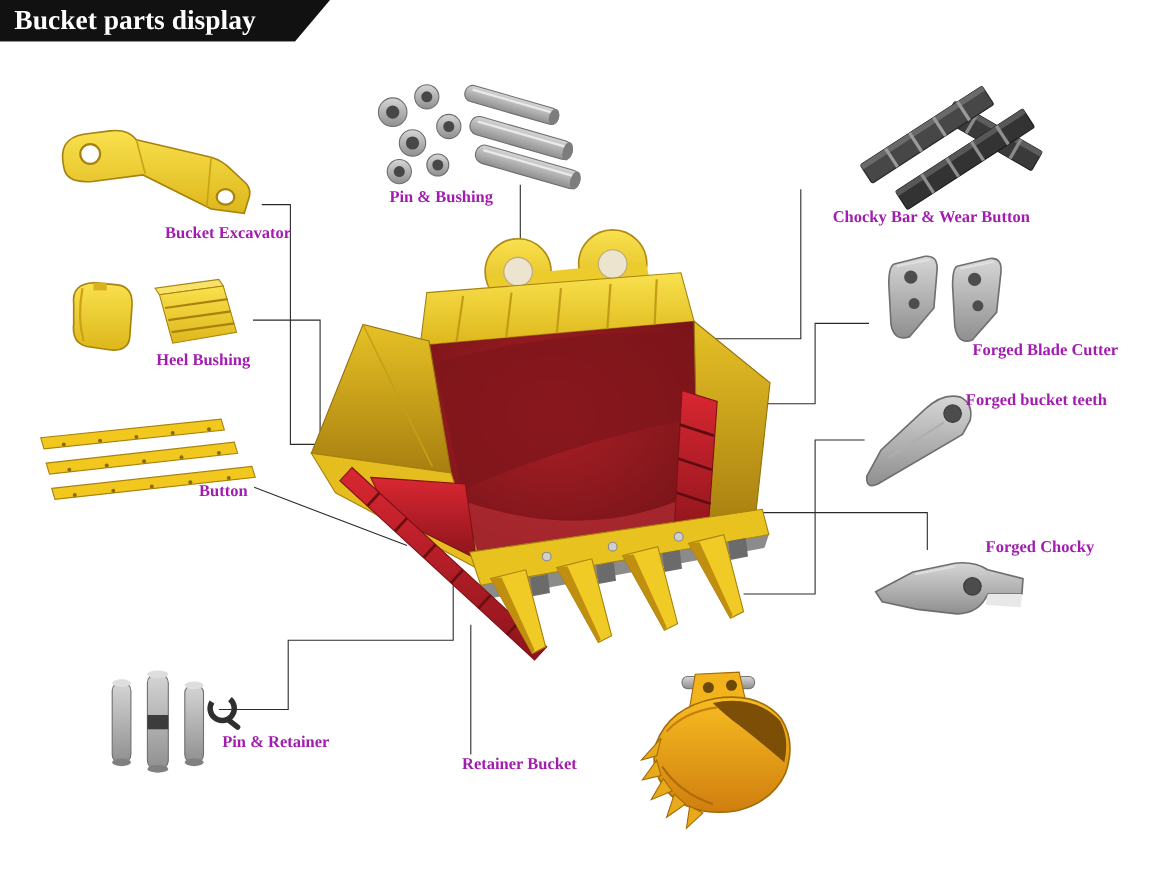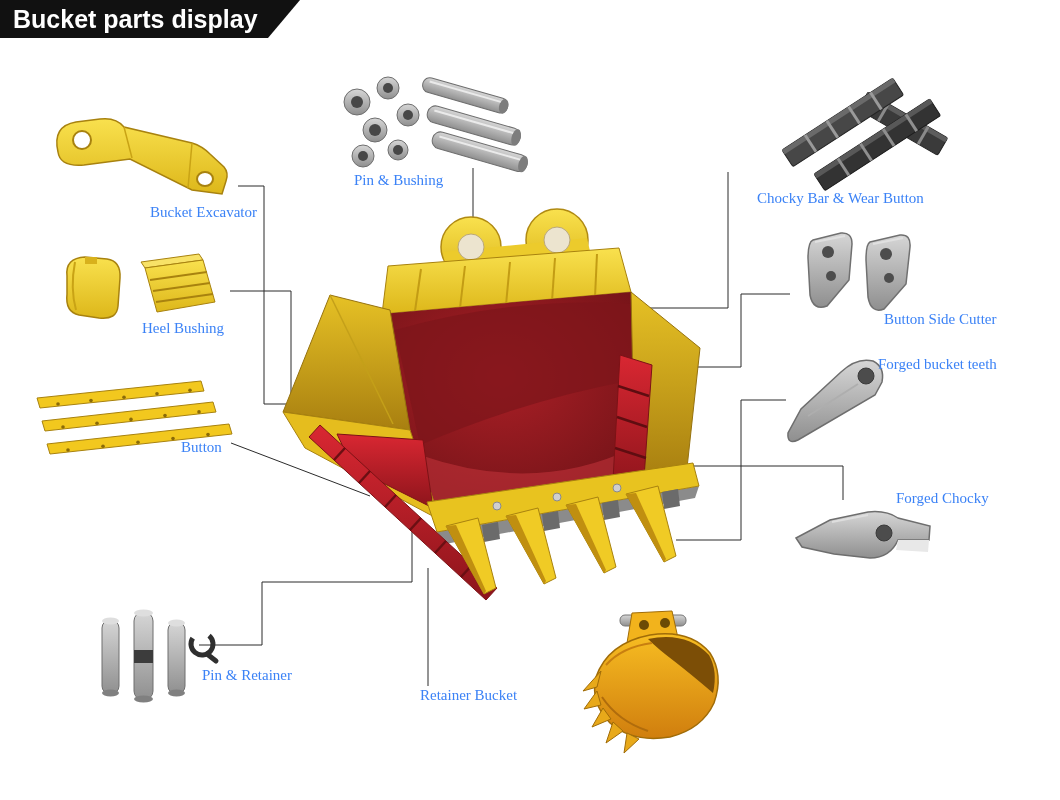--- a/index.html
+++ b/index.html
@@ -1,23 +1,23 @@
 <!DOCTYPE html>
 <html><head>
 <meta charset="utf-8">
 <style>
   html,body{margin:0;padding:0;background:#ffffff;}
   .canvas{position:relative;width:1060px;height:800px;background:#ffffff;overflow:hidden;
           font-family:"Liberation Serif", serif;}
   .abs{position:absolute;}
   .banner{position:absolute;left:0;top:0;width:300px;height:38px;background:#111111;
           clip-path:polygon(0 0,100% 0,calc(100% - 32px) 100%,0 100%);}
-  .banner-text{color:#ffffff;font-family:Liberation Sans, sans-serif;font-weight:bold;
+  .banner-text{color:#ffffff;font-family:Liberation Serif, serif;font-weight:bold;
                font-size:25px;line-height:38px;padding-left:13px;white-space:nowrap;}
-  .part-label{position:absolute;font-weight:normal;font-size:15px;color:#3b82f6;white-space:nowrap;}
+  .part-label{position:absolute;font-weight:bold;font-size:15px;color:#a21caf;white-space:nowrap;}
   svg{display:block;}
 </style>
 </head>
 <body>
 
 <div class="canvas">
 
   <svg width="0" height="0" style="position:absolute" aria-hidden="true">
     <defs>
       <linearGradient id="gy" x1="0" y1="0" x2="0" y2="1">
@@ -287,20 +287,20 @@
       <polygon points="21,103 29,114 10,122"></polygon>
       <polygon points="31,117 41,126 24,138"></polygon>
       <polygon points="45,128 57,134 42,148"></polygon>
     </g>
   </svg>
 
   <div class="part-label" style="left:150px;top:204px">Bucket Excavator</div>
   <div class="part-label" style="left:354px;top:172px">Pin &amp; Bushing</div>
   <div class="part-label" style="left:757px;top:190px">Chocky Bar &amp; Wear Button</div>
   <div class="part-label" style="left:142px;top:320px">Heel Bushing</div>
-  <div class="part-label" style="left:884px;top:311px">Button Side Cutter</div>
+  <div class="part-label" style="left:884px;top:311px">Forged Blade Cutter</div>
   <div class="part-label" style="left:878px;top:356px">Forged bucket teeth</div>
   <div class="part-label" style="left:181px;top:439px">Button</div>
   <div class="part-label" style="left:896px;top:490px">Forged Chocky</div>
   <div class="part-label" style="left:202px;top:667px">Pin &amp; Retainer</div>
   <div class="part-label" style="left:420px;top:687px">Retainer Bucket</div>
 
 </div>
 
 </body></html>

